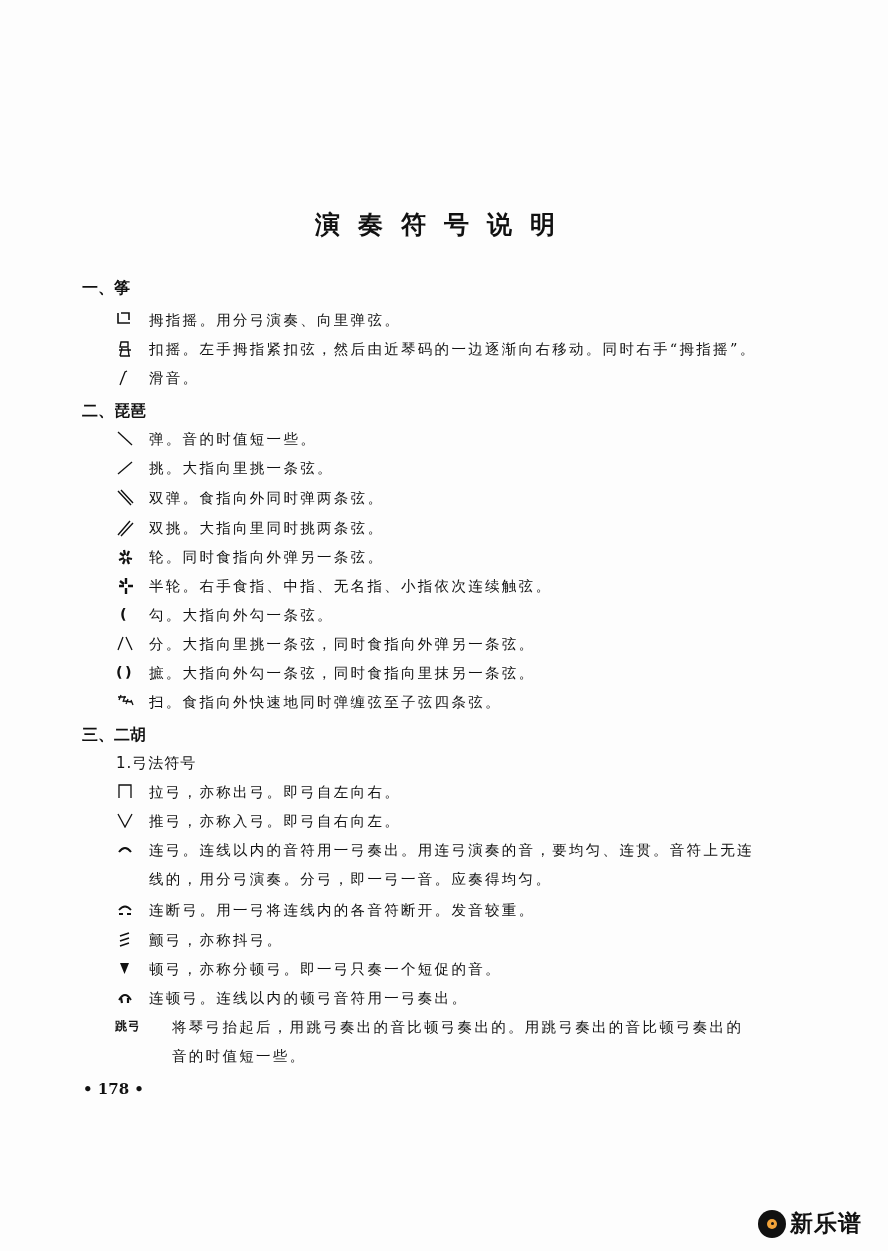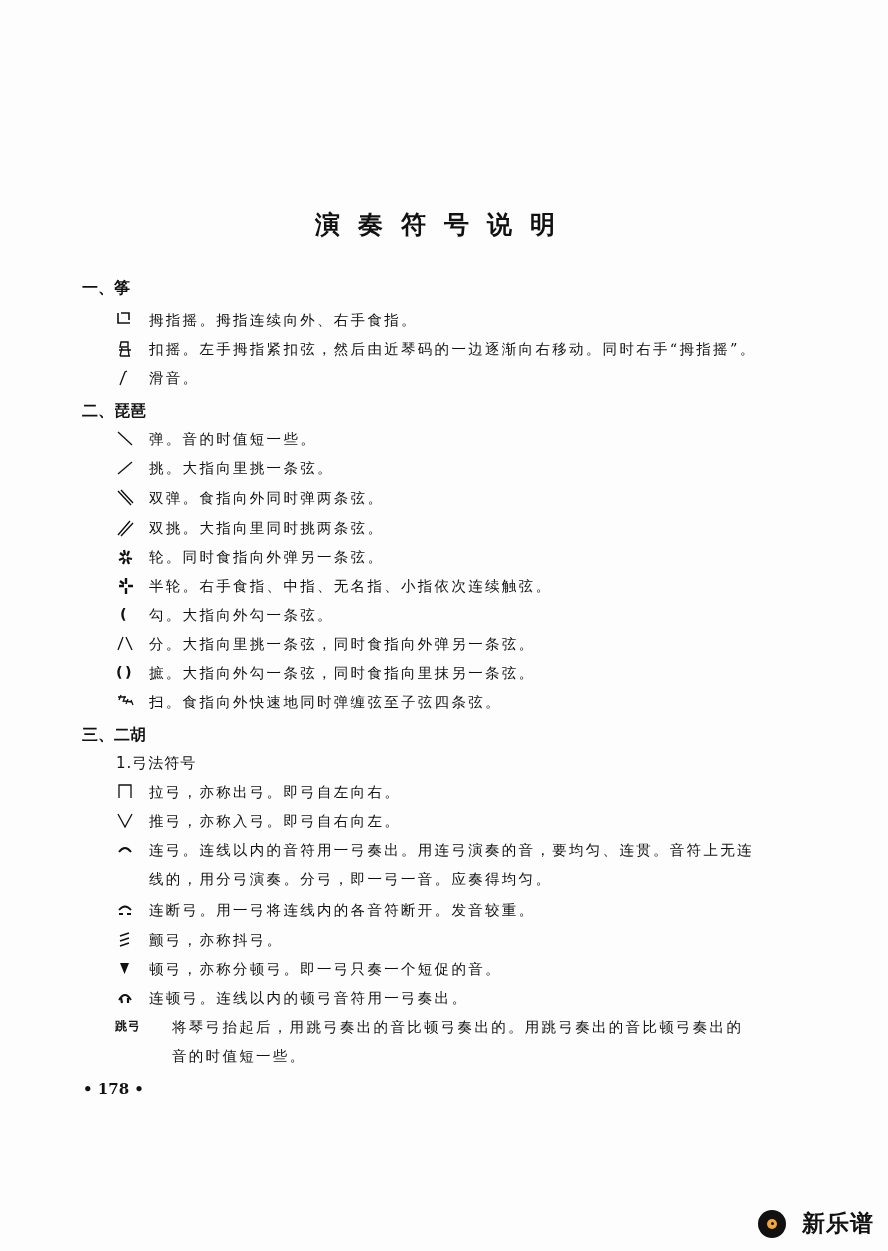--- a/index.html
+++ b/index.html
@@ -17,35 +17,35 @@
     .row { position: absolute; left: 116px; font-size: 14.5px; letter-spacing: 2.3px; white-space: nowrap; }
     .sym { position: absolute; left: 0; width: 40px; font-family: "DejaVu Sans", sans-serif; }
     .txt { position: absolute; left: 33px; white-space: nowrap; }
     .txt2 { position: absolute; left: 0; white-space: nowrap; }
     .sub { position: absolute; left: 116px; font-size: 15px; font-family: "DejaVu Sans", sans-serif; letter-spacing: 1px; }
     .pageno { position: absolute; left: 83px; top: 1080px; font-weight: bold; font-size: 15px; }
     .logo { position: absolute; left: 758px; top: 1208px; display: flex; align-items: center; }
     .disc { width: 28px; height: 28px; border-radius: 50%; background: #111; position: relative; }
     .disc .lbl { position: absolute; left: 9px; top: 9px; width: 10px; height: 10px; border-radius: 50%; background: #f2a33a; }
     .disc .hole { position: absolute; left: 12.5px; top: 12.5px; width: 3px; height: 3px; border-radius: 50%; background: #111; }
-    .logo-text { font-family: "DejaVu Sans", sans-serif; font-weight: bold; font-size: 23px; margin-left: 16px; letter-spacing: 1px; }
+    .logo-text { font-family: "DejaVu Sans", sans-serif; font-weight: bold; font-size: 23px; margin-left: 4px; letter-spacing: 1px; }
   </style>
 </head>
 <body>
 
 <div class="title">演奏符号说明</div>
 
 <div class="section" style="top:278px">一、筝</div>
 <div class="row" style="top:311px">
   <span class="sym">
     <svg width="16" height="14" viewBox="0 0 16 14">
         <path d="M2 2 V12 H14 M5 2 H13 V9" fill="none" stroke="#111" stroke-width="1.6"></path>
       </svg>
   </span>
-  <span class="txt">拇指摇。拇指连续向外、右手食指。</span>
+  <span class="txt">拇指摇。用分弓演奏、向里弹弦。</span>
 </div>
 <div class="row" style="top:340px">
   <span class="sym">
     <svg width="18" height="18" viewBox="0 0 18 18">
         <path d="M5 2 H12 V7 H4 Z M3 10 H15 M6 8 L4 16 M12 8 L13 16 M4 16 H14" fill="none" stroke="#111" stroke-width="1.4"></path>
       </svg>
   </span>
   <span class="txt">扣摇。左手拇指紧扣弦，然后由近琴码的一边逐渐向右移动。同时右手“拇指摇”。</span>
 </div>
 <div class="row" style="top:369px">

